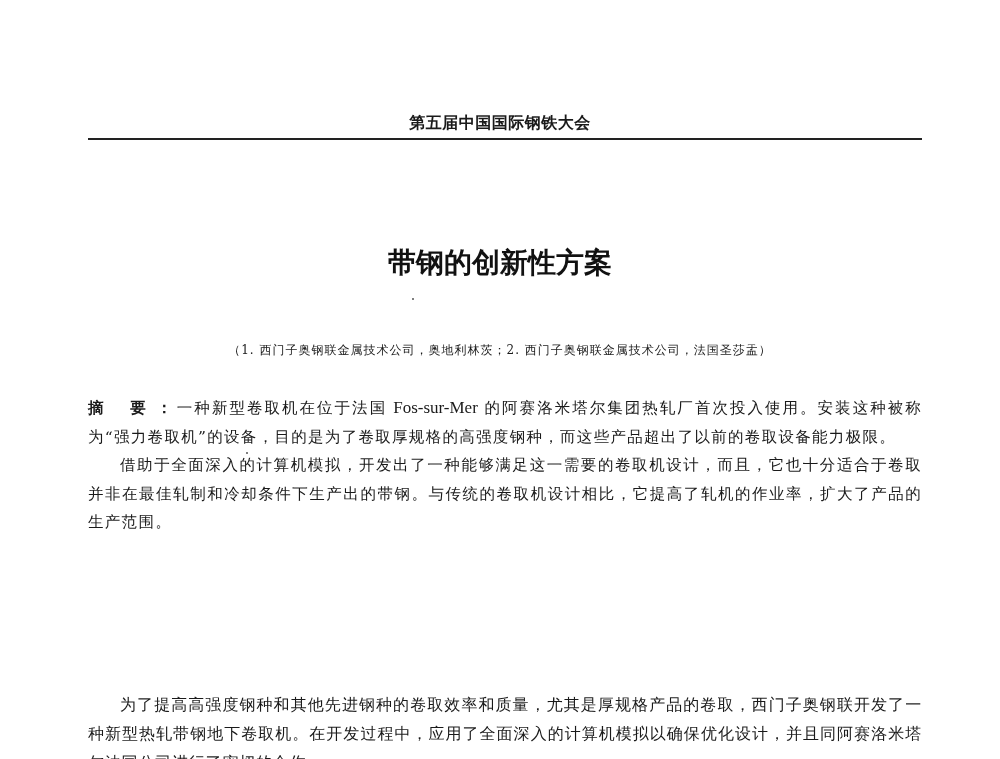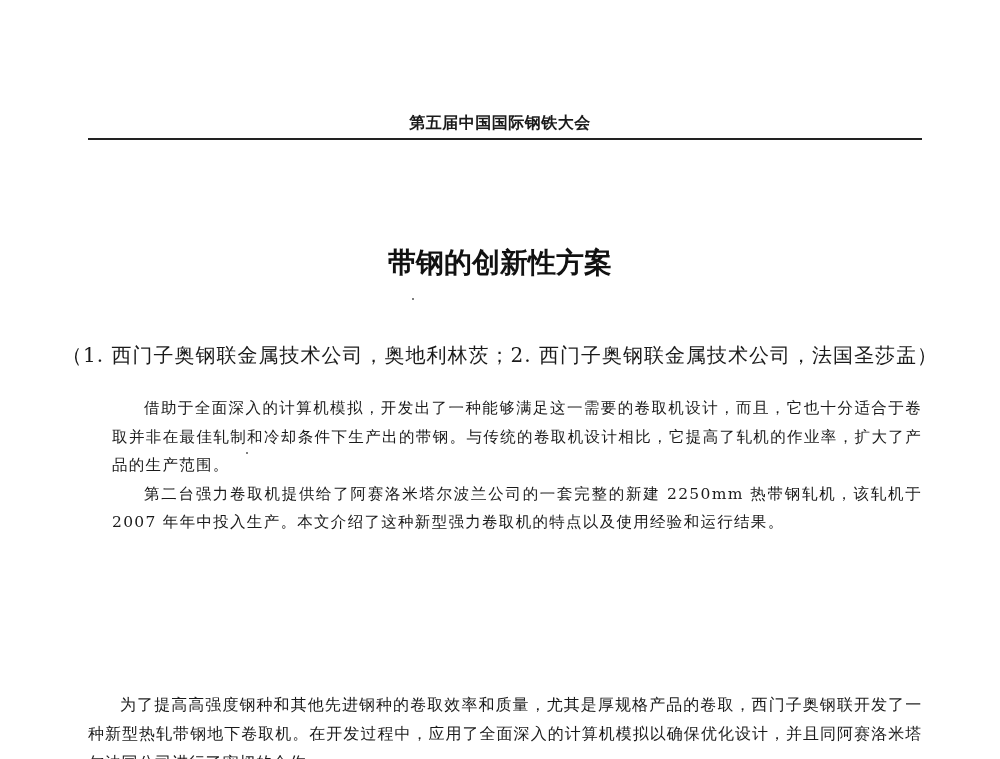--- a/index.html
+++ b/index.html
@@ -65,36 +65,36 @@
   }
   .authors .author { margin: 0 10px; }
   .authors sup { font-size: 12px; vertical-align: 8px; margin-left: 3px; }
   .affil {
     position: absolute;
     top: 342px;
     left: 0;
     width: 1000px;
     text-align: center;
     font-family: "DejaVu Serif", serif;
-    font-size: 20px;
+    font-size: 12px;
     letter-spacing: 1px;
   }
   .abstract {
     position: absolute;
     left: 88px;
     width: 834px;
     top: 394px;
     font-family: "DejaVu Serif", serif;
     font-size: 15.5px;
     line-height: 28.5px;
     letter-spacing: 1.3px;
     text-align: justify;
   }
   .abstract p { margin: 0; }
-  .abstract p.indent { text-indent: 32px; margin-left: 24px; }
+  .abstract p.indent { text-indent: 32px; }
   .abstract .label {
     font-family: "DejaVu Sans", sans-serif;
     font-weight: bold;
     letter-spacing: 10px;
   }
   .abstract .label-colon { font-weight: bold; margin-right: 4px; letter-spacing: 0; }
   .abstract .latin {
     font-family: "Liberation Serif", serif;
     font-size: 17px;
     letter-spacing: 0;
@@ -141,22 +141,22 @@
   <div class="header-rule"></div>
 
   <div class="title l2">带钢的创新性方案</div>
 
   <div class="dot" style="left:412px; top:298px;"></div>
 
 
   <div class="affil">（1. 西门子奥钢联金属技术公司，奥地利林茨；2. 西门子奥钢联金属技术公司，法国圣莎盂）</div>
 
   <div class="abstract">
+    <p><span class="label">摘  要</span><span class="label-colon">：</span><span>一种新型卷取机在位于法国</span><span class="latin">Fos-sur-Mer</span><span>的阿赛洛米塔尔集团热轧厂首次投入使用。安装这种被称为“强力卷取机”的设备，目的是为了卷取厚规格的高强度钢种，而这些产品超出了以前的卷取设备能力极限。</span></p>
     <p class="indent">借助于全面深入的计算机模拟，开发出了一种能够满足这一需要的卷取机设计，而且，它也十分适合于卷取并非在最佳轧制和冷却条件下生产出的带钢。与传统的卷取机设计相比，它提高了轧机的作业率，扩大了产品的生产范围。</p>
-    <p class="indent">第二台强力卷取机提供给了阿赛洛米塔尔波兰公司的一套完整的新建 2250mm 热带钢轧机，该轧机于 2007 年年中投入生产。本文介绍了这种新型强力卷取机的特点以及使用经验和运行结果。</p>
   </div>
 
   <div class="dot" style="left:246px; top:452px;"></div>
 
 
   <div class="body-text">
     <p>为了提高高强度钢种和其他先进钢种的卷取效率和质量，尤其是厚规格产品的卷取，西门子奥钢联开发了一种新型热轧带钢地下卷取机。在开发过程中，应用了全面深入的计算机模拟以确保优化设计，并且同阿赛洛米塔尔法国公司进行了密切的合作。</p>
   </div>
 
 </div>

